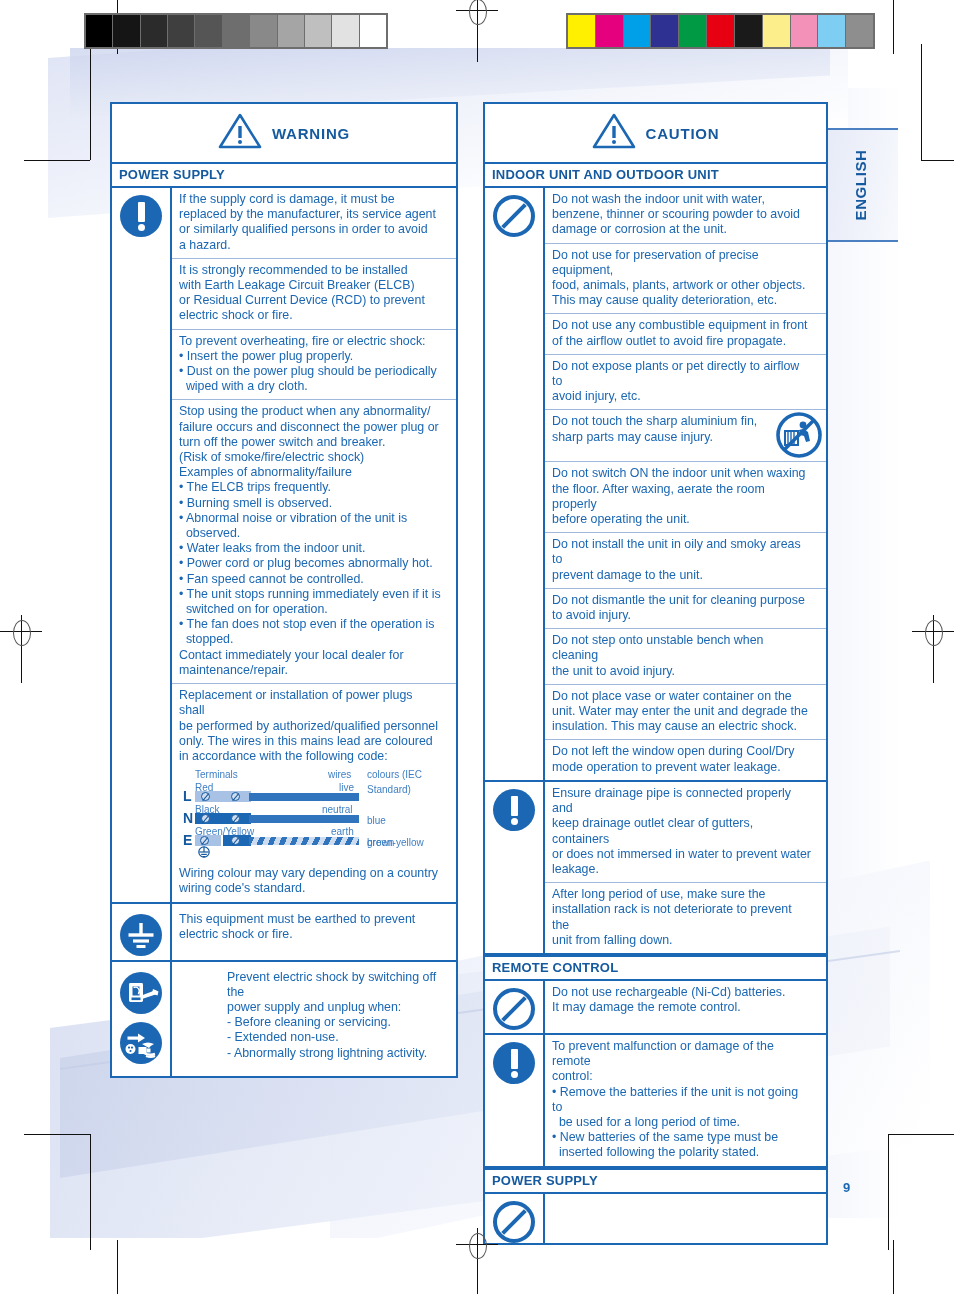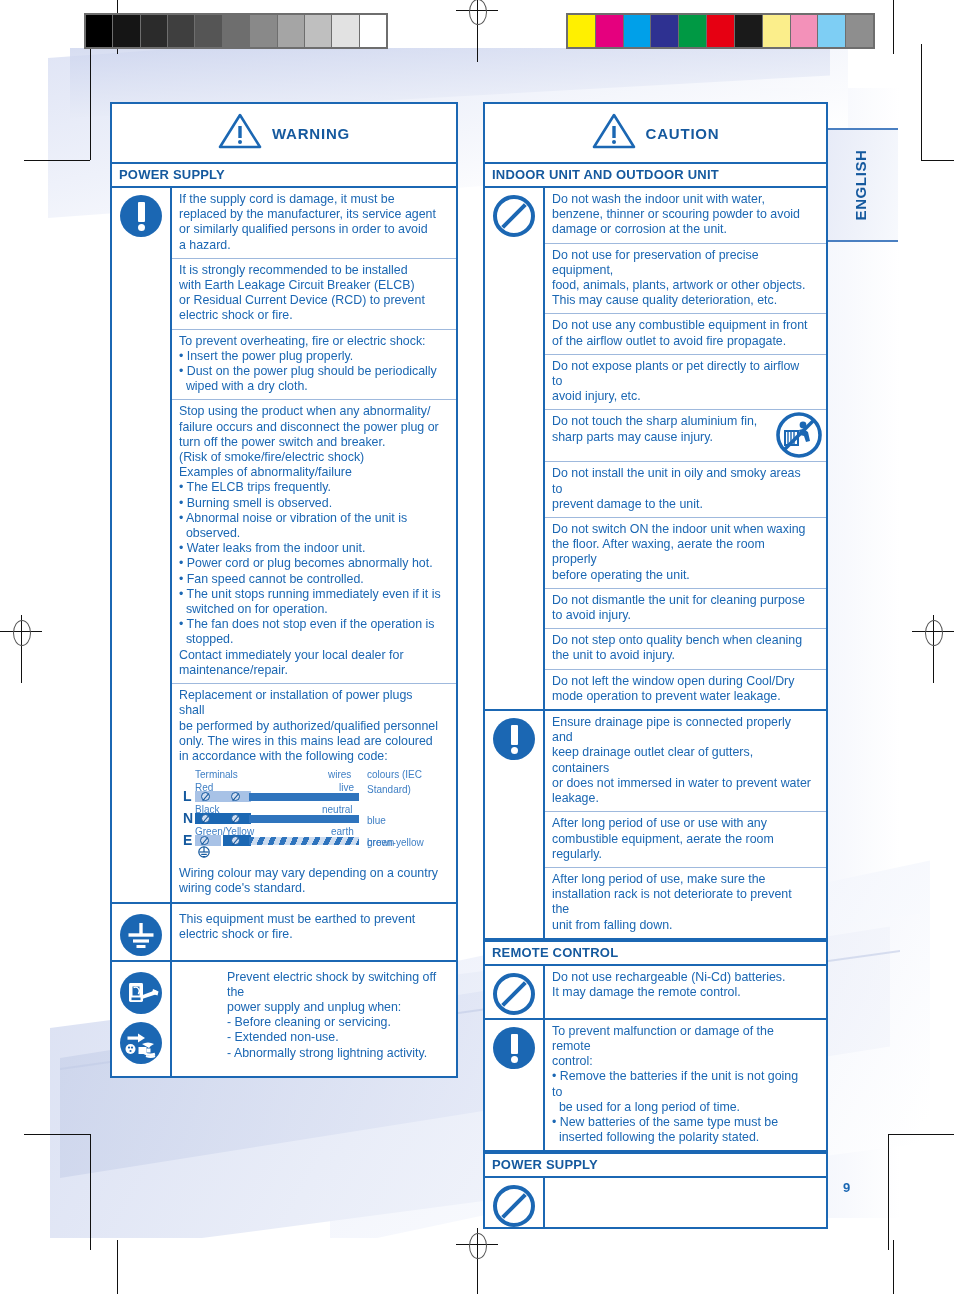--- a/index.html
+++ b/index.html
@@ -471,35 +471,40 @@
               <line x1="12" y1="19" x2="12" y2="33" stroke="#1b67b3" stroke-width="1.4"></line>
               <line x1="15" y1="19" x2="15" y2="33" stroke="#1b67b3" stroke-width="1.4"></line>
               <line x1="18" y1="19" x2="18" y2="33" stroke="#1b67b3" stroke-width="1.4"></line>
               <circle cx="27" cy="13" r="3.4" fill="#1b67b3"></circle>
               <path d="M23 18 q5 -2 9 2 l2 9 -4 1 -2 -6 -4 -1 z" fill="#1b67b3"></path>
               <line x1="8" y1="38" x2="38" y2="8" stroke="#1b67b3" stroke-width="3.6"></line>
             </svg>
           </span>
         </div>
         <div class="row">
-          <p>Do not install the unit in oily and smoky areas to</p>
-          <p>prevent damage to the unit.</p>
-        </div>
-        <div class="row">
           <p>Do not switch ON the indoor unit when waxing</p>
           <p>the floor. After waxing, aerate the room properly</p>
           <p>before operating the unit.</p>
         </div>
         <div class="row">
+          <p>Do not install the unit in oily and smoky areas to</p>
+          <p>prevent damage to the unit.</p>
+        </div>
+        <div class="row">
           <p>Do not dismantle the unit for cleaning purpose</p>
           <p>to avoid injury.</p>
         </div>
         <div class="row">
-          <p>Do not step onto quality bench when cleaning</p>
+          <p>Do not step onto unstable bench when cleaning</p>
           <p>the unit to avoid injury.</p>
+        </div>
+        <div class="row">
+          <p>Do not place vase or water container on the</p>
+          <p>unit. Water may enter the unit and degrade the</p>
+          <p>insulation. This may cause an electric shock.</p>
         </div>
         <div class="row">
           <p>Do not left the window open during Cool/Dry</p>
           <p>mode operation to prevent water leakage.</p>
         </div>
       </div>
     </div>
 
     <div class="grp">
       <div class="iconcell">
@@ -509,25 +514,20 @@
         </span>
       </div>
       <div class="rows">
         <div class="row">
           <p>Ensure drainage pipe is connected properly and</p>
           <p>keep drainage outlet clear of gutters, containers</p>
           <p>or does not immersed in water to prevent water</p>
           <p>leakage.</p>
         </div>
         <div class="row">
-          <p>After long period of use or use with any</p>
-          <p>combustible equipment, aerate the room</p>
-          <p>regularly.</p>
-        </div>
-        <div class="row">
           <p>After long period of use, make sure the</p>
           <p>installation rack is not deteriorate to prevent the</p>
           <p>unit from falling down.</p>
         </div>
       </div>
     </div>
 
     <div class="secthead" style="border-top:2px solid #1b67b3;">REMOTE CONTROL</div>
 
     <div class="grp">

